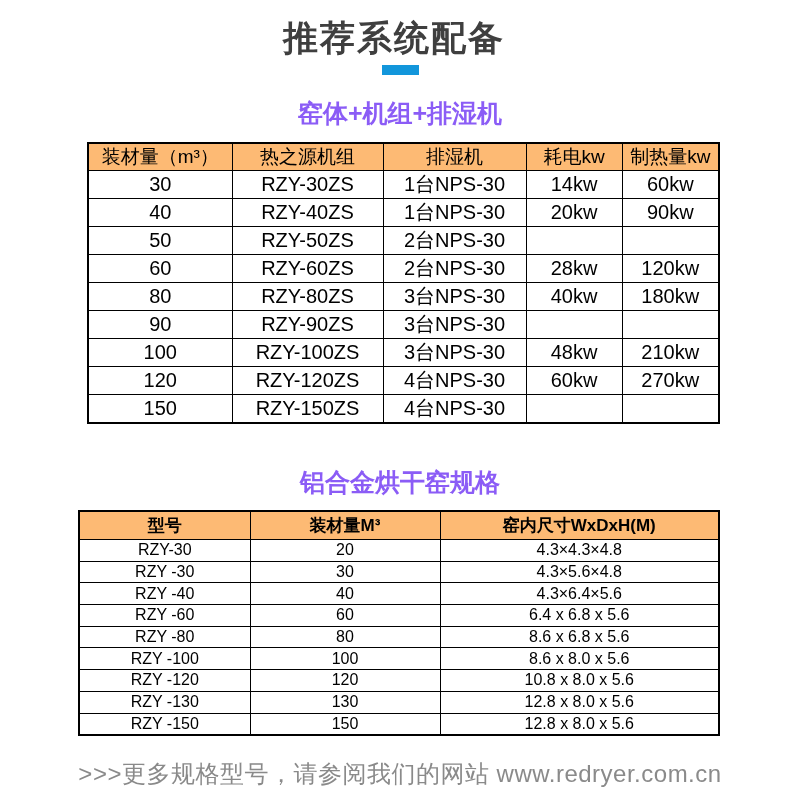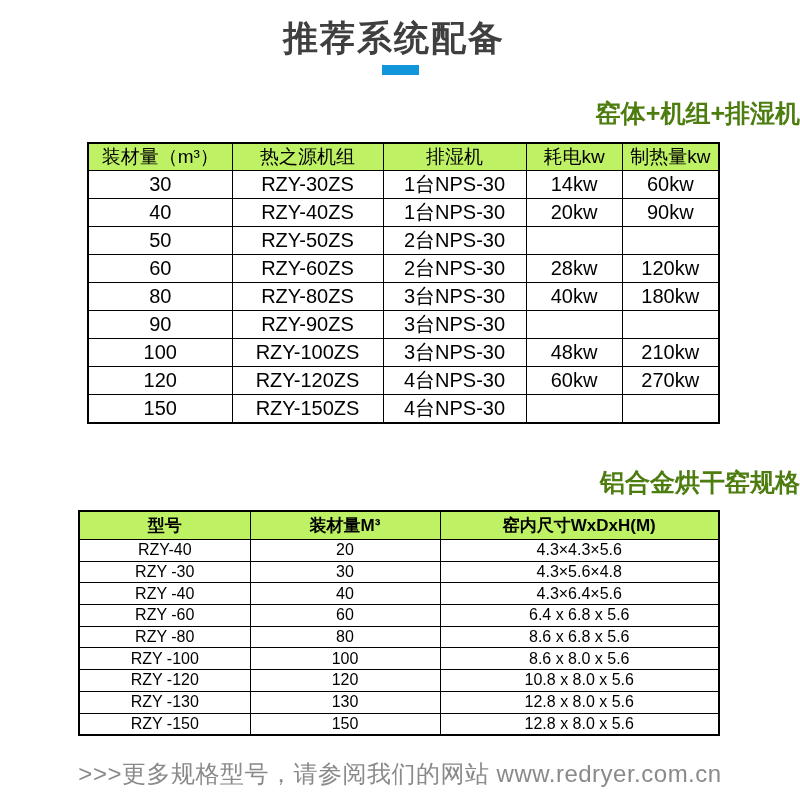--- a/index.html
+++ b/index.html
@@ -22,44 +22,44 @@
     letter-spacing: 2px;
     line-height: 44px;
   }
   .accent-bar {
     width: 37px;
     height: 10px;
     margin: 5px auto 0 auto;
     background: #1296db;
   }
   .section-subtitle {
-    text-align: right;
+    text-align: center;
     font-size: 25px;
     font-weight: bold;
-    color: #4d7c0f;
+    color: #8b5cf6;
     line-height: 28px;
   }
   .subtitle-1 { margin-top: 24px; }
   .subtitle-2 { margin-top: 44px; }
 
   table {
     border-collapse: collapse;
     table-layout: fixed;
     border: 2px solid #000;
   }
   th, td {
     border: 1px solid #000;
     text-align: center;
     vertical-align: middle;
     padding: 0;
     color: #000;
     overflow: hidden;
     white-space: nowrap;
   }
-  th { background: #bef264; }
+  th { background: #fdba74; }
 
   .spec-table-1 {
     width: 631px;
     margin: 15px 0 0 87px;
   }
   .spec-table-1 th {
     height: 25px;
     font-size: 19px;
     font-weight: normal;
   }
@@ -195,23 +195,23 @@
   </colgroup>
   <thead>
       <tr>
         <th>型号</th>
         <th>装材量M³</th>
         <th>窑内尺寸WxDxH(M)</th>
       </tr>
     </thead>
   <tbody>
       <tr>
-        <td>RZY-40</td>
+        <td>RZY-30</td>
         <td>20</td>
-        <td>4.3×4.3×5.6</td>
+        <td>4.3×4.3×4.8</td>
       </tr>
       <tr>
         <td>RZY -30</td>
         <td>30</td>
         <td>4.3×5.6×4.8</td>
       </tr>
       <tr>
         <td>RZY -40</td>
         <td>40</td>
         <td>4.3×6.4×5.6</td>

